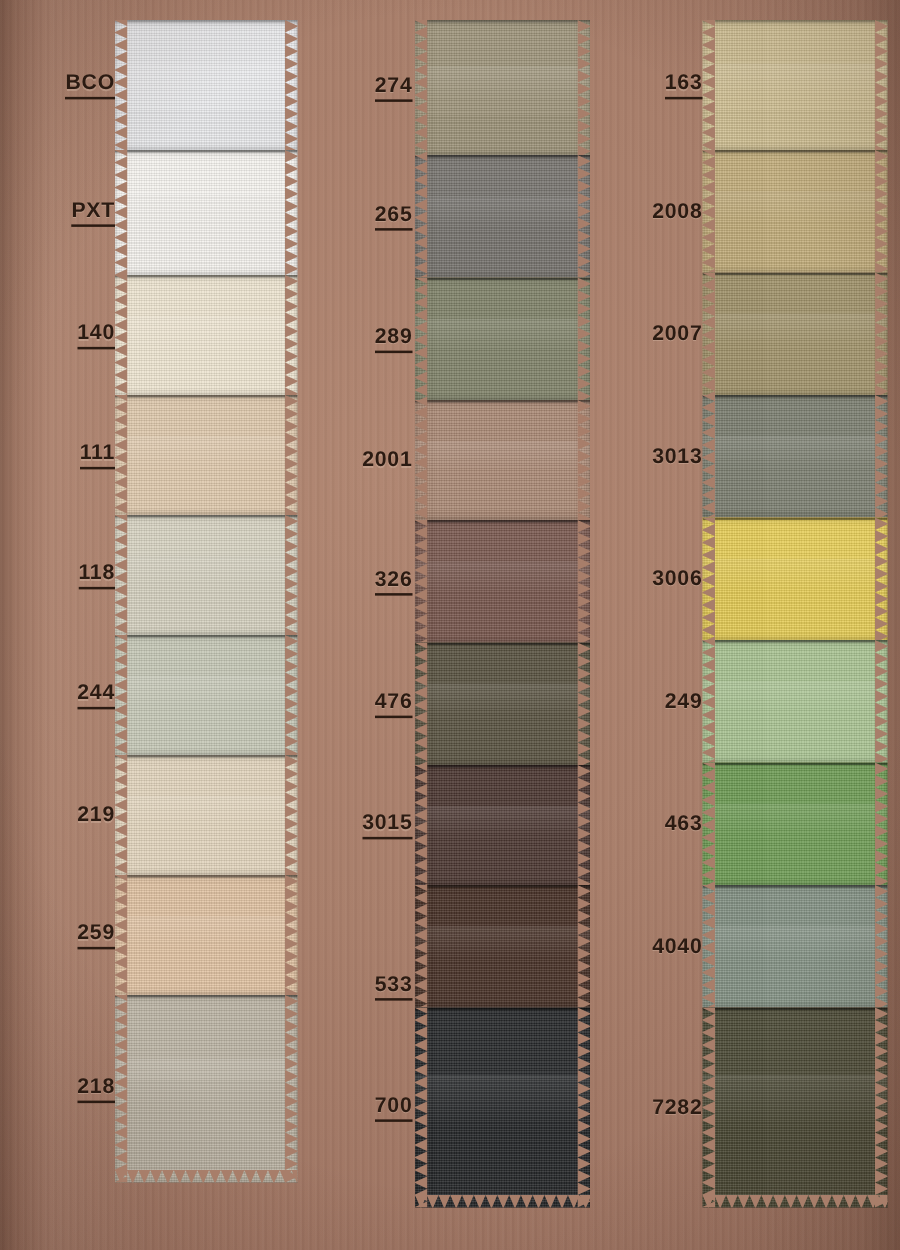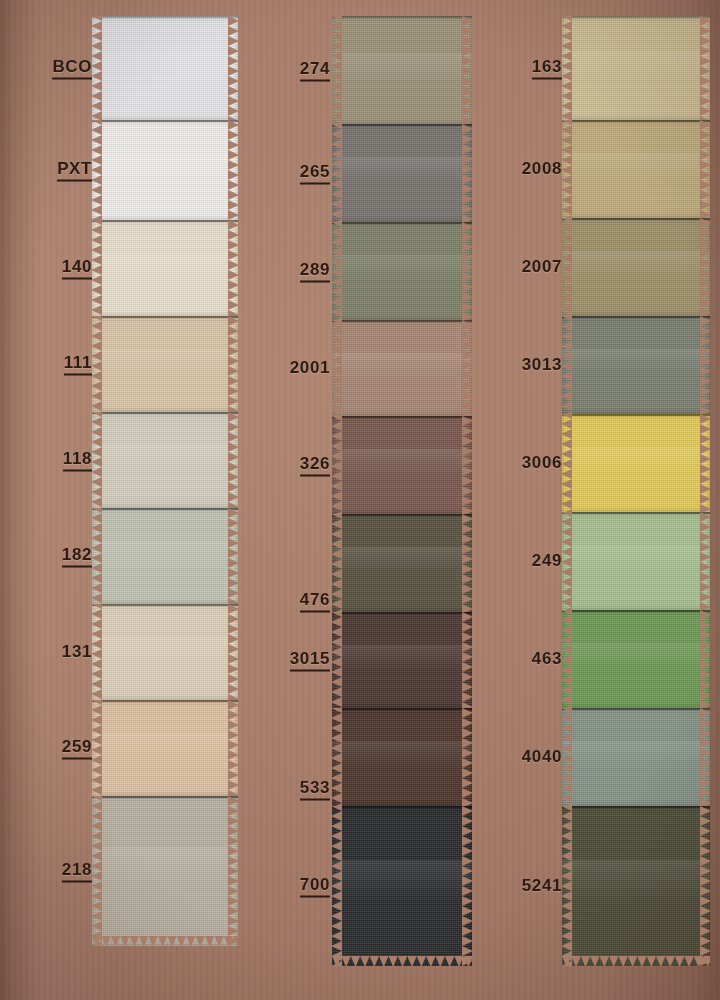--- a/index.html
+++ b/index.html
@@ -261,36 +261,36 @@
      </svg>
             </div>
             <div class="pink-edge right">
               <svg width="11" height="96" viewBox="0 0 11 96" preserveAspectRatio="none" xmlns="http://www.w3.org/2000/svg" style="display:block">
        <path d="M 0 0 L 11 5 L 0 10 L 11 15 L 0 20 L 11 25 L 0 30 L 11 35 L 0 40 L 11 45 L 0 50 L 11 55 L 0 60 L 11 65 L 0 70 L 11 75 L 0 80 L 11 85 L 0 90 L 11 95 L 0 100 L 11 105 L 0 110 Z" fill="#a87e6a"></path>
      </svg>
             </div>
           </div>
         </div>
         <div class="swatch-row" style="height: 96px;">
-          <span class="code-label underlined" style="color: rgb(43, 27, 18);">182</span>
+          <span class="code-label underlined" style="color: rgb(43, 27, 18);">244</span>
           <div class="swatch" title="211" style="height: 96px; background-color: rgb(196, 198, 181);">
             <div class="pink-edge left">
               <svg width="11" height="96" viewBox="0 0 11 96" preserveAspectRatio="none" xmlns="http://www.w3.org/2000/svg" style="display:block">
        <path d="M 11 110 L 11 105 L 0 100 L 11 95 L 0 90 L 11 85 L 0 80 L 11 75 L 0 70 L 11 65 L 0 60 L 11 55 L 0 50 L 11 45 L 0 40 L 11 35 L 0 30 L 11 25 L 0 20 L 11 15 L 0 10 L 11 5 L 0 0 L 11 0 Z" fill="#a87e6a"></path>
      </svg>
             </div>
             <div class="pink-edge right">
               <svg width="11" height="96" viewBox="0 0 11 96" preserveAspectRatio="none" xmlns="http://www.w3.org/2000/svg" style="display:block">
        <path d="M 0 0 L 11 5 L 0 10 L 11 15 L 0 20 L 11 25 L 0 30 L 11 35 L 0 40 L 11 45 L 0 50 L 11 55 L 0 60 L 11 65 L 0 70 L 11 75 L 0 80 L 11 85 L 0 90 L 11 95 L 0 100 L 11 105 L 0 110 Z" fill="#a87e6a"></path>
      </svg>
             </div>
           </div>
         </div>
         <div class="swatch-row" style="height: 96px;">
-          <span class="code-label" style="color: rgb(43, 27, 18);">131</span>
+          <span class="code-label" style="color: rgb(43, 27, 18);">219</span>
           <div class="swatch" title="219" style="height: 96px; background-color: rgb(224, 211, 187);">
             <div class="pink-edge left">
               <svg width="11" height="96" viewBox="0 0 11 96" preserveAspectRatio="none" xmlns="http://www.w3.org/2000/svg" style="display:block">
        <path d="M 11 110 L 11 105 L 0 100 L 11 95 L 0 90 L 11 85 L 0 80 L 11 75 L 0 70 L 11 65 L 0 60 L 11 55 L 0 50 L 11 45 L 0 40 L 11 35 L 0 30 L 11 25 L 0 20 L 11 15 L 0 10 L 11 5 L 0 0 L 11 0 Z" fill="#a87e6a"></path>
      </svg>
             </div>
             <div class="pink-edge right">
               <svg width="11" height="96" viewBox="0 0 11 96" preserveAspectRatio="none" xmlns="http://www.w3.org/2000/svg" style="display:block">
        <path d="M 0 0 L 11 5 L 0 10 L 11 15 L 0 20 L 11 25 L 0 30 L 11 35 L 0 40 L 11 45 L 0 50 L 11 55 L 0 60 L 11 65 L 0 70 L 11 75 L 0 80 L 11 85 L 0 90 L 11 95 L 0 100 L 11 105 L 0 110 Z" fill="#a87e6a"></path>
      </svg>
@@ -406,21 +406,21 @@
      </svg>
             </div>
             <div class="pink-edge right">
               <svg width="11" height="98" viewBox="0 0 11 98" preserveAspectRatio="none" xmlns="http://www.w3.org/2000/svg" style="display:block">
        <path d="M 0 0 L 11 5 L 0 10 L 11 15 L 0 20 L 11 25 L 0 30 L 11 35 L 0 40 L 11 45 L 0 50 L 11 55 L 0 60 L 11 65 L 0 70 L 11 75 L 0 80 L 11 85 L 0 90 L 11 95 L 0 100 L 11 105 L 0 110 Z" fill="#a87e6a"></path>
      </svg>
             </div>
           </div>
         </div>
         <div class="swatch-row" style="height: 98px;">
-          <span class="code-label underlined" style="color: rgb(43, 27, 18); margin-top: 38px;">476</span>
+          <span class="code-label underlined" style="color: rgb(43, 27, 18);">476</span>
           <div class="swatch" title="476" style="height: 98px; background-color: rgb(87, 81, 63);">
             <div class="pink-edge left">
               <svg width="11" height="98" viewBox="0 0 11 98" preserveAspectRatio="none" xmlns="http://www.w3.org/2000/svg" style="display:block">
        <path d="M 11 110 L 11 105 L 0 100 L 11 95 L 0 90 L 11 85 L 0 80 L 11 75 L 0 70 L 11 65 L 0 60 L 11 55 L 0 50 L 11 45 L 0 40 L 11 35 L 0 30 L 11 25 L 0 20 L 11 15 L 0 10 L 11 5 L 0 0 L 11 0 Z" fill="#a87e6a"></path>
      </svg>
             </div>
             <div class="pink-edge right">
               <svg width="11" height="98" viewBox="0 0 11 98" preserveAspectRatio="none" xmlns="http://www.w3.org/2000/svg" style="display:block">
        <path d="M 0 0 L 11 5 L 0 10 L 11 15 L 0 20 L 11 25 L 0 30 L 11 35 L 0 40 L 11 45 L 0 50 L 11 55 L 0 60 L 11 65 L 0 70 L 11 75 L 0 80 L 11 85 L 0 90 L 11 95 L 0 100 L 11 105 L 0 110 Z" fill="#a87e6a"></path>
      </svg>
@@ -596,21 +596,21 @@
      </svg>
             </div>
             <div class="pink-edge right">
               <svg width="11" height="98" viewBox="0 0 11 98" preserveAspectRatio="none" xmlns="http://www.w3.org/2000/svg" style="display:block">
        <path d="M 0 0 L 11 5 L 0 10 L 11 15 L 0 20 L 11 25 L 0 30 L 11 35 L 0 40 L 11 45 L 0 50 L 11 55 L 0 60 L 11 65 L 0 70 L 11 75 L 0 80 L 11 85 L 0 90 L 11 95 L 0 100 L 11 105 L 0 110 Z" fill="#a87e6a"></path>
      </svg>
             </div>
           </div>
         </div>
         <div class="swatch-row" style="height: 160px;">
-          <span class="code-label" style="color: rgb(43, 27, 18);">5241</span>
+          <span class="code-label" style="color: rgb(43, 27, 18);">7282</span>
           <div class="swatch" title="4016" style="height: 160px; background-color: rgb(75, 74, 54);">
             <div class="pink-edge left">
               <svg width="11" height="160" viewBox="0 0 11 160" preserveAspectRatio="none" xmlns="http://www.w3.org/2000/svg" style="display:block">
        <path d="M 11 170 L 11 165 L 0 160 L 11 155 L 0 150 L 11 145 L 0 140 L 11 135 L 0 130 L 11 125 L 0 120 L 11 115 L 0 110 L 11 105 L 0 100 L 11 95 L 0 90 L 11 85 L 0 80 L 11 75 L 0 70 L 11 65 L 0 60 L 11 55 L 0 50 L 11 45 L 0 40 L 11 35 L 0 30 L 11 25 L 0 20 L 11 15 L 0 10 L 11 5 L 0 0 L 11 0 Z" fill="#a87e6a"></path>
      </svg>
             </div>
             <div class="pink-edge right">
               <svg width="11" height="160" viewBox="0 0 11 160" preserveAspectRatio="none" xmlns="http://www.w3.org/2000/svg" style="display:block">
        <path d="M 0 0 L 11 5 L 0 10 L 11 15 L 0 20 L 11 25 L 0 30 L 11 35 L 0 40 L 11 45 L 0 50 L 11 55 L 0 60 L 11 65 L 0 70 L 11 75 L 0 80 L 11 85 L 0 90 L 11 95 L 0 100 L 11 105 L 0 110 L 11 115 L 0 120 L 11 125 L 0 130 L 11 135 L 0 140 L 11 145 L 0 150 L 11 155 L 0 160 L 11 165 L 0 170 Z" fill="#a87e6a"></path>
      </svg>

